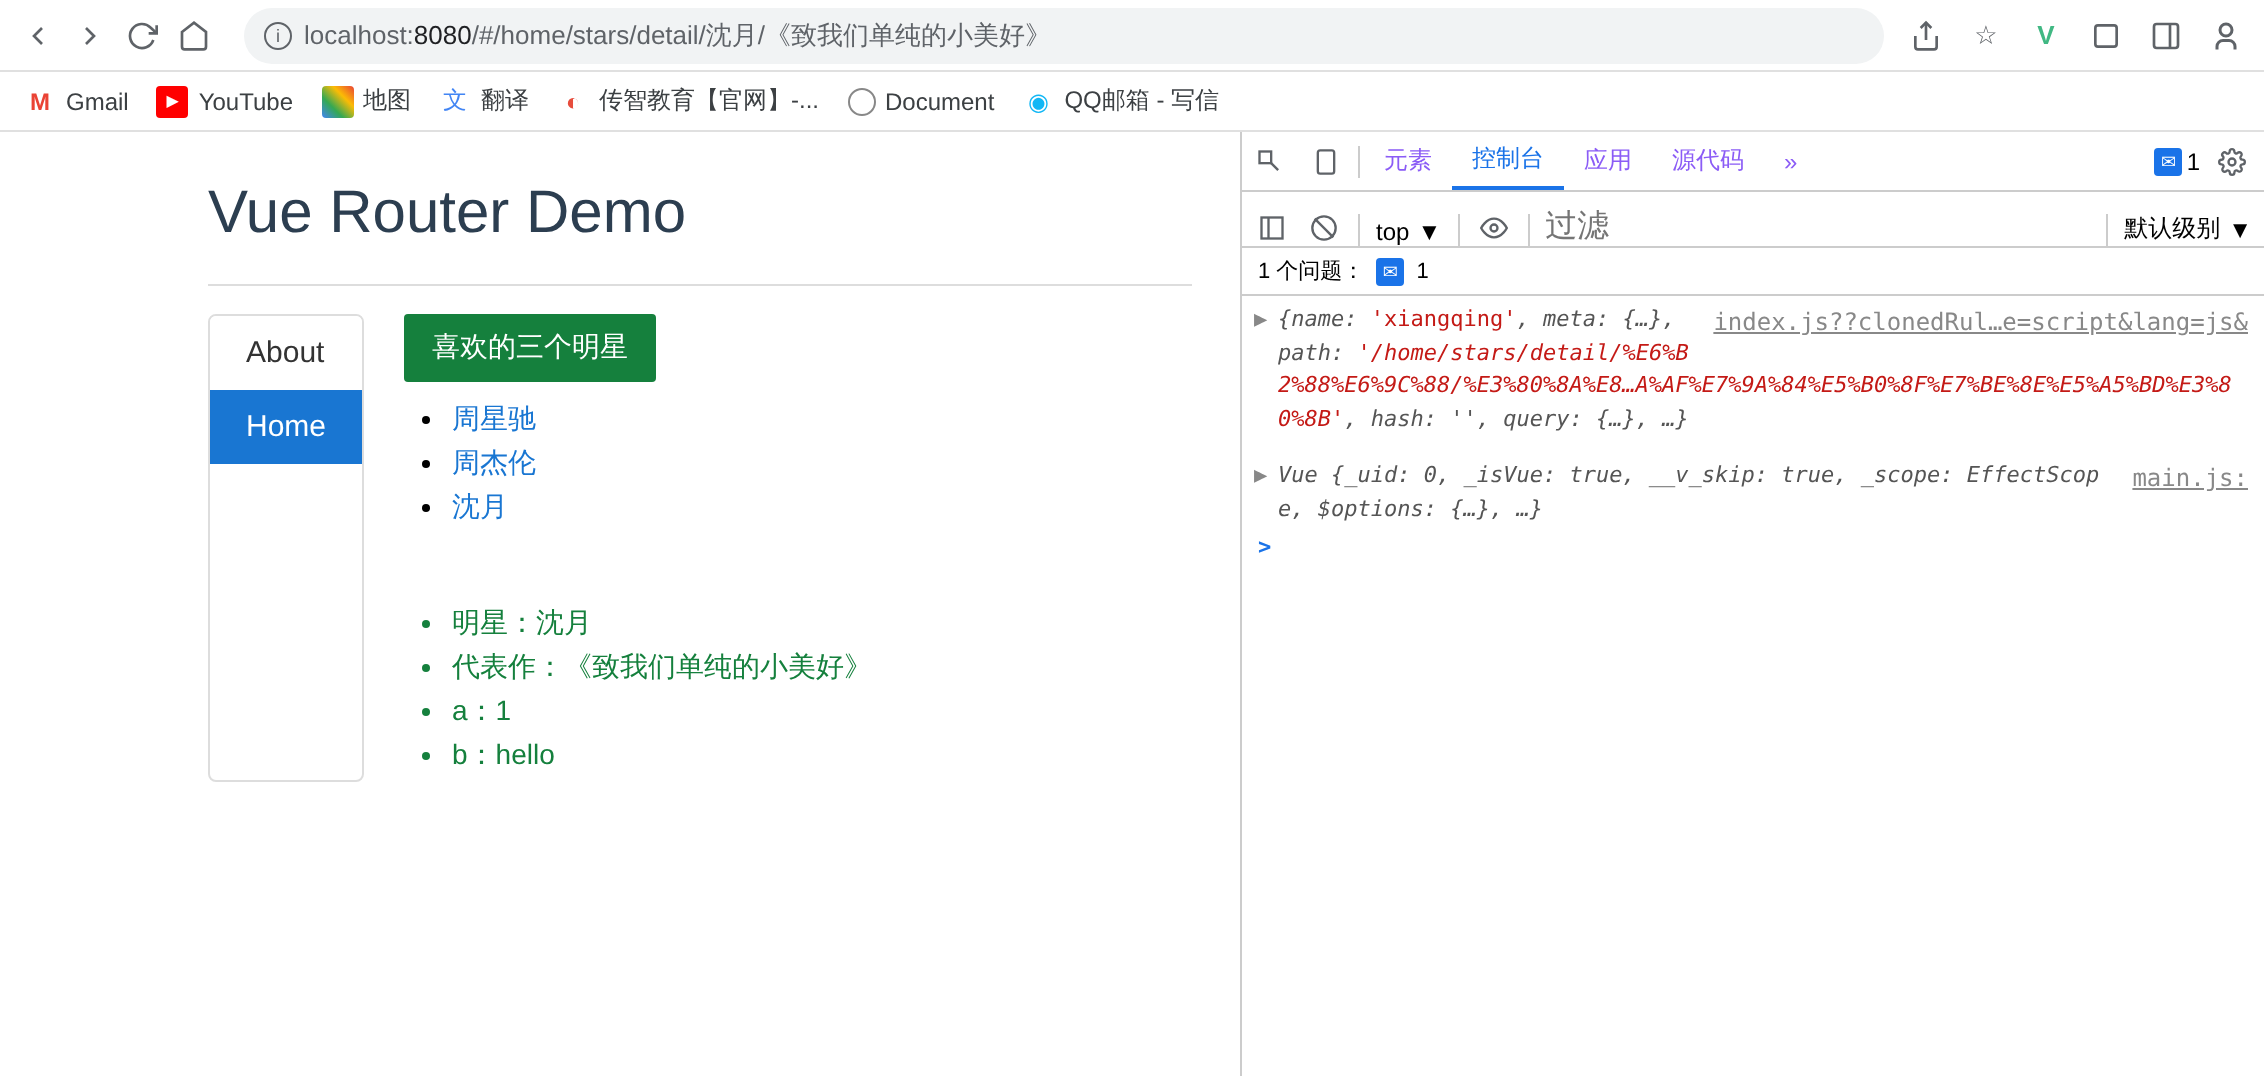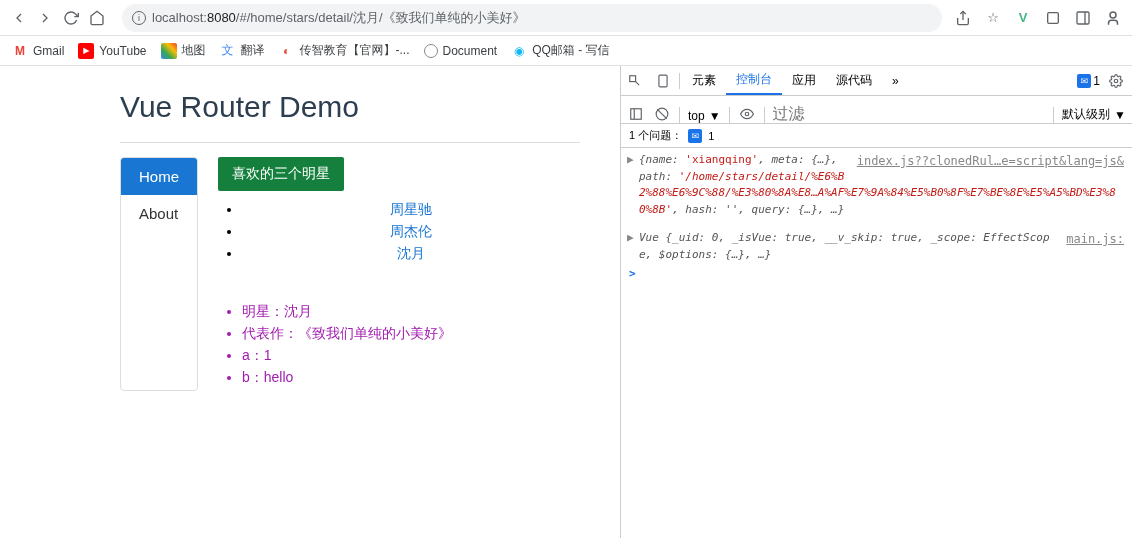--- a/index.html
+++ b/index.html
@@ -14,46 +14,46 @@
     .url-text .host { color: #5f6368; }
     .right-icons { display: flex; gap: 12px; align-items: center; }
     
     
     .bookmarks-bar { height: 30px; display: flex; align-items: center; padding: 0 12px; gap: 14px; border-bottom: 1px solid #e0e0e0; font-size: 12px; }
     .bookmark { display: flex; align-items: center; gap: 5px; color: #3c4043; cursor: pointer; white-space: nowrap; }
     .bm-icon { width: 16px; height: 16px; display: inline-flex; align-items: center; justify-content: center; font-size: 12px; border-radius: 2px; }
     
     
     .main-split { display: flex; height: calc(538px - 66px); }
-    .page-area { flex: 0 0 620px; padding: 12px 40px; overflow: hidden; }
+    .page-area { flex: 0 0 620px; padding: 12px 24px; overflow: hidden; }
     .devtools { flex: 1; border-left: 1px solid #ccc; display: flex; flex-direction: column; min-width: 0; }
     
     
     .page-title { font-size: 30px; font-weight: 400; color: #2c3e50; margin: 12px 0 18px 80px; }
     .hr { border: none; border-top: 1px solid #ddd; margin: 0 0 14px 80px; }
     .page-layout { display: flex; gap: 20px; margin-left: 80px; }
     .sidebar { display: flex; flex-direction: column; border: 1px solid #ddd; border-radius: 4px; overflow: hidden; }
     .sidebar-item { padding: 10px 18px; font-size: 15px; cursor: pointer; background: #fff; color: #333; }
     .sidebar-item.active { background: #1976d2; color: #fff; }
     .content { flex: 1; }
     .content-heading { background: #ec93e4; color: #2c3e50; font-size: 26px; padding: 2px 10px; display: inline-block; margin-bottom: 14px; }
     .tabs { display: flex; gap: 14px; align-items: center; margin-bottom: 10px; }
     .tab { padding: 8px 14px; font-size: 14px; cursor: pointer; color: #333; }
     .tab.active { background: #15803d; color: #fff; border-radius: 2px; }
     .star-list { list-style: disc; margin-left: 24px; }
-    .star-list li { margin: 4px 0; text-align: center; }
+    .star-list li { margin: 4px 0; }
     .star-list a { color: #1976d2; text-decoration: none; font-size: 14px; }
     .detail-sep { border: none; margin: 20px 0; }
-    .detail-list { list-style: disc; margin-left: 24px; font-size: 14px; color: #a21caf; }
+    .detail-list { list-style: disc; margin-left: 24px; font-size: 14px; color: #15803d; }
     .detail-list li { margin: 4px 0; }
     
     
     .dt-tabs { display: flex; align-items: center; height: 30px; border-bottom: 1px solid #ccc; font-size: 12px; overflow: hidden; }
     .dt-tab-icon { width: 28px; display: flex; align-items: center; justify-content: center; color: #5f6368; cursor: pointer; height: 100%; }
-    .dt-tab { padding: 0 10px; height: 100%; display: flex; align-items: center; cursor: pointer; color: #000000; white-space: nowrap; }
+    .dt-tab { padding: 0 10px; height: 100%; display: flex; align-items: center; cursor: pointer; color: #8b5cf6; white-space: nowrap; }
     .dt-tab.active { color: #1a73e8; border-bottom: 2px solid #1a73e8; }
     .dt-right { margin-left: auto; display: flex; align-items: center; gap: 8px; padding-right: 8px; }
     
     .dt-toolbar { display: flex; align-items: flex-end; height: 28px; border-bottom: 1px solid #ccc; font-size: 12px; gap: 8px; padding: 0 6px; }
     .dt-toolbar .sep { width: 1px; height: 16px; background: #ccc; }
     .dt-select { display: flex; align-items: center; gap: 4px; }
     .dt-filter { flex: 1; border: none; outline: none; font-size: 16px; }
     
     .dt-issues { display: flex; align-items: center; height: 24px; border-bottom: 1px solid #ccc; font-size: 11px; padding: 0 8px; gap: 6px; }
     .issue-icon { width: 14px; height: 14px; background: #1a73e8; border-radius: 2px; display: inline-flex; align-items: center; justify-content: center; color: #fff; font-size: 9px; }
@@ -158,22 +158,22 @@
     </span>
 </div>
 
 <div class="main-split">
 
   <div class="page-area">
     <h1 class="page-title">Vue Router Demo</h1>
     <hr class="hr">
     <div class="page-layout">
       <div class="sidebar">
+        <div class="sidebar-item">About</div>
         <div class="sidebar-item active">Home</div>
-        <div class="sidebar-item">About</div>
       </div>
       <div class="content">
         <div class="tabs">
           <div class="tab active">喜欢的三个明星</div>
         </div>
         <ul class="star-list">
           <li><a href="#">周星驰</a></li>
           <li><a href="#">周杰伦</a></li>
           <li><a href="#">沈月</a></li>
         </ul>

